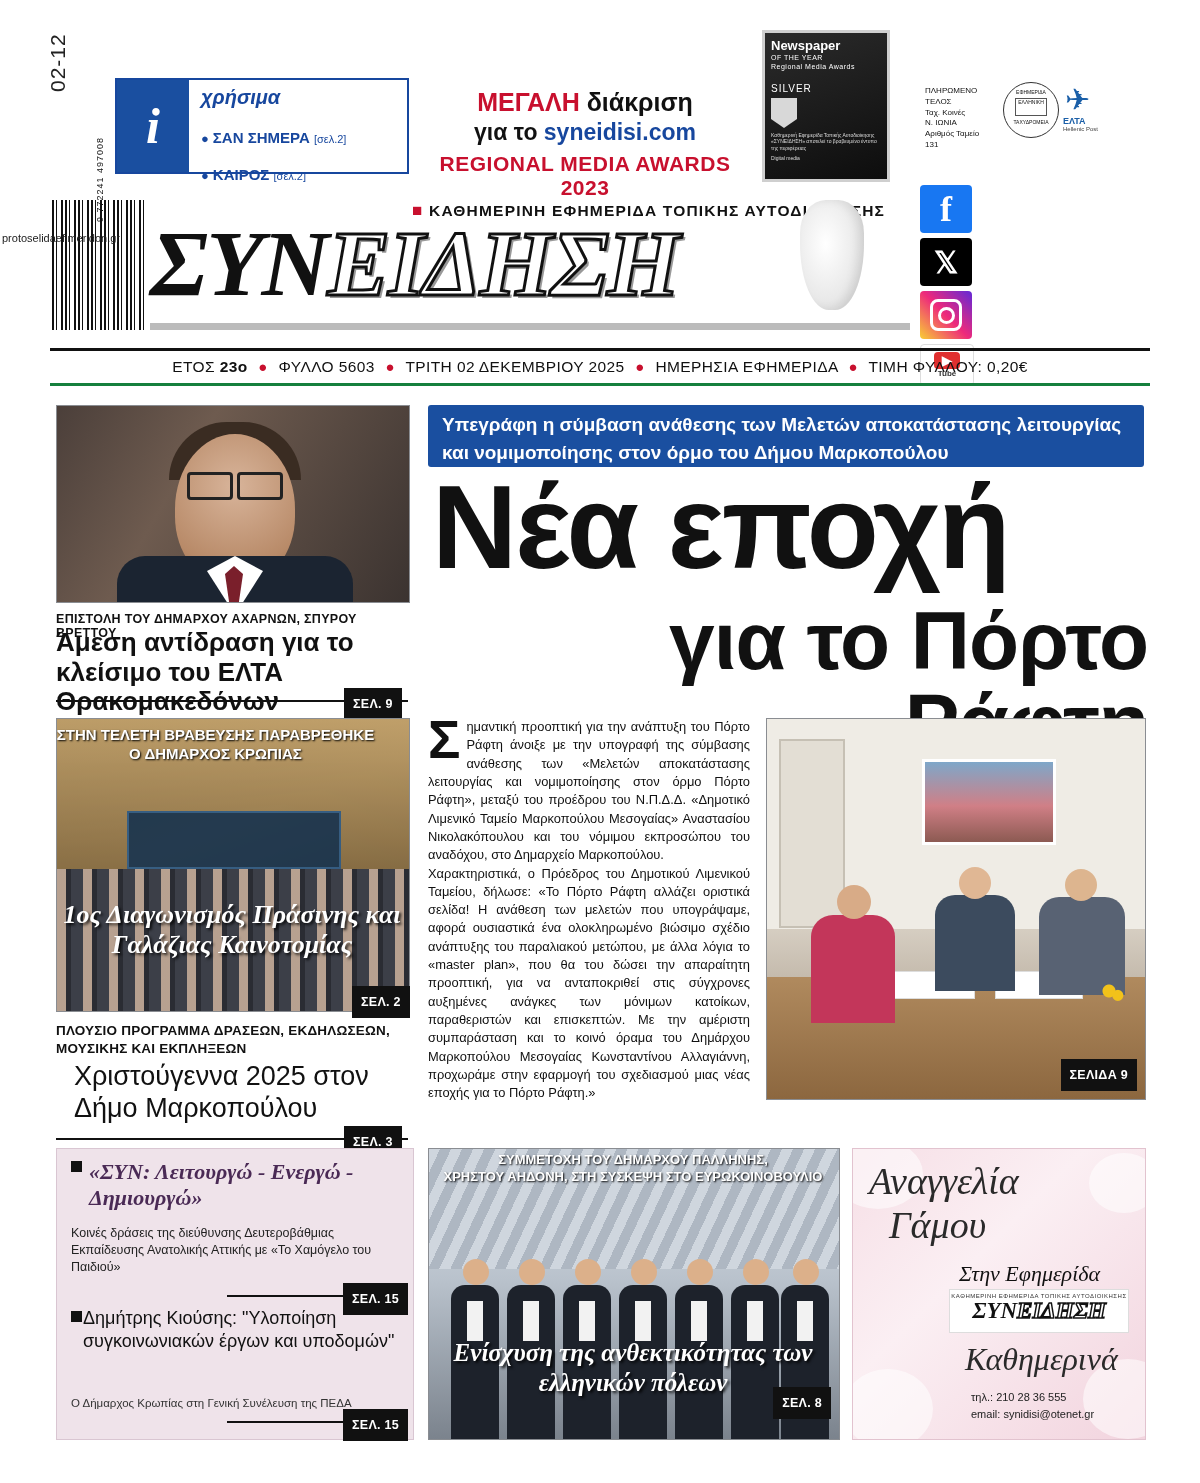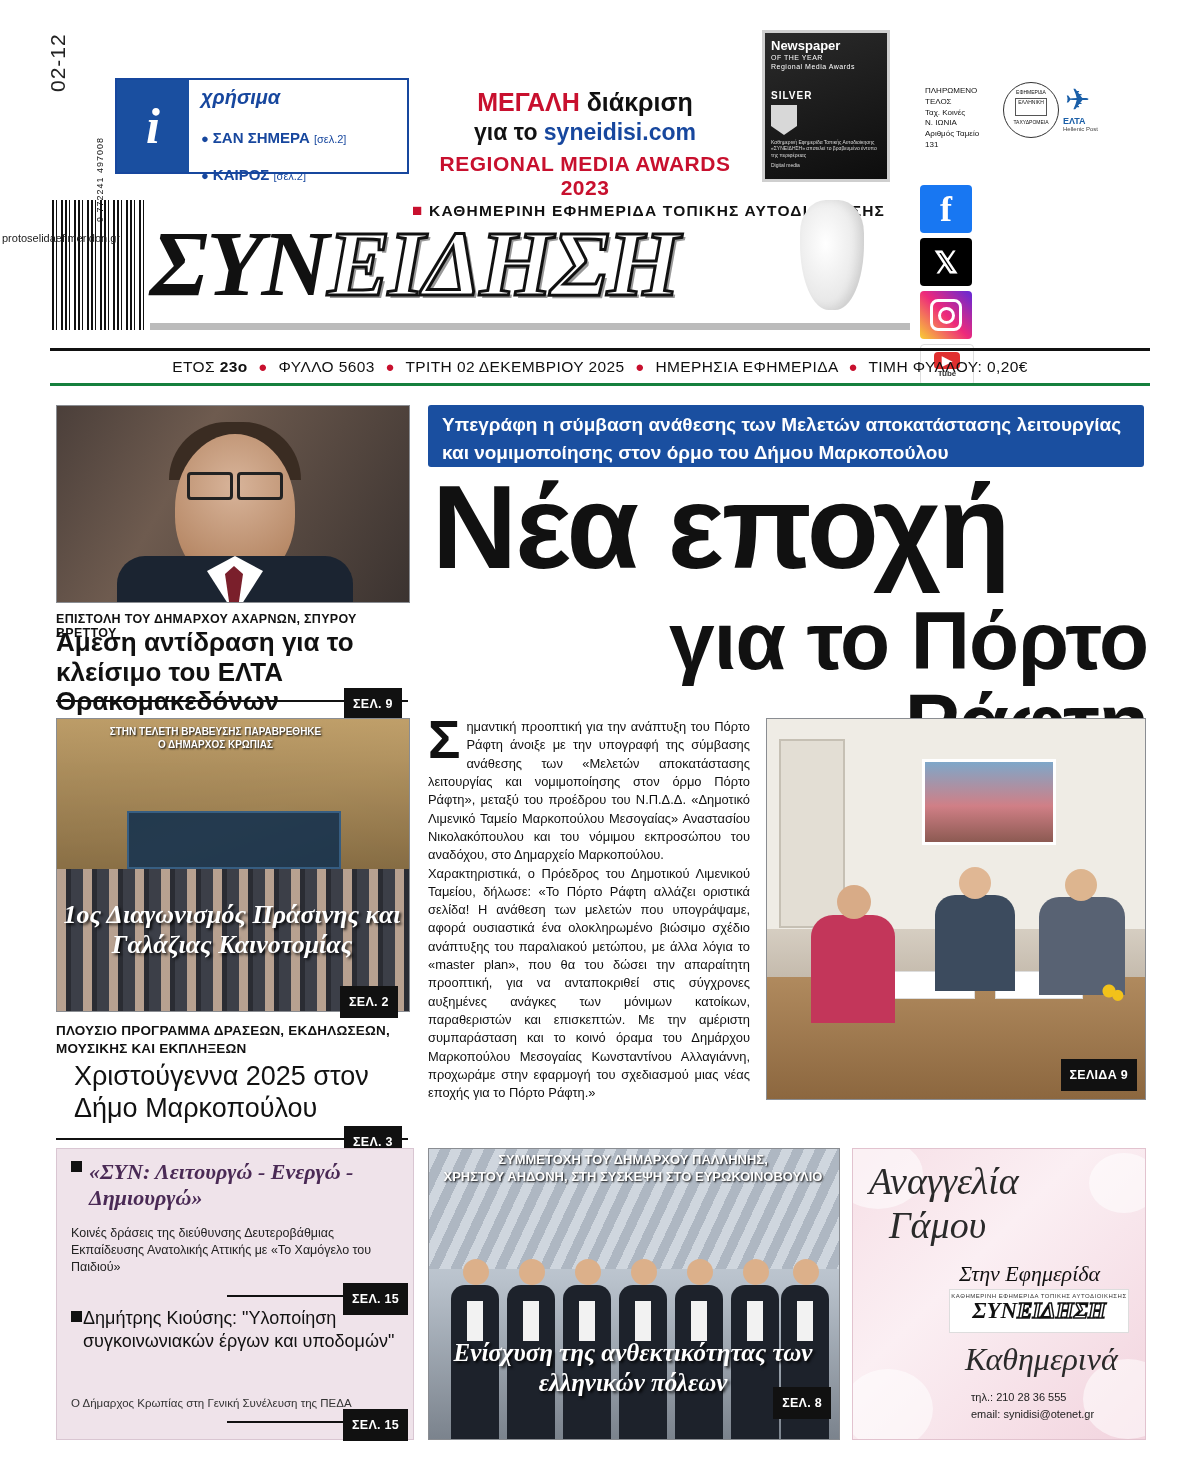--- a/index.html
+++ b/index.html
@@ -60,21 +60,21 @@
   .award .l3{font-size:21px;font-weight:bold;color:#c8102e;margin-top:6px;letter-spacing:0.5px;}
 
   .plaque{
     position:absolute;left:762px;top:30px;width:128px;height:152px;
     background:linear-gradient(160deg,#2b2b2b,#0d0d0d);
     border:3px solid #cfcfcf;
     color:#fff;padding:6px;box-sizing:border-box;
   }
   .plaque .pt{font-size:13px;font-weight:bold;line-height:1.0;}
   .plaque .ps{font-size:7px;margin-top:2px;letter-spacing:0.5px;}
-  .plaque .silver{font-size:10px;font-weight:bold;margin-top:20px;letter-spacing:1px;}
+  .plaque .silver{font-size:10px;font-weight:normal;margin-top:13px;letter-spacing:1px;}
   .plaque .shield{
     width:26px;height:30px;background:#d8d8d8;margin-top:4px;
     clip-path:polygon(0 0,100% 0,100% 70%,50% 100%,0 70%);
   }
   .plaque .pbody{font-size:5px;line-height:1.25;margin-top:4px;color:#ddd;}
 
   .elta{position:absolute;left:925px;top:82px;width:180px;height:62px;font-size:8px;color:#111;}
   .elta .l{position:absolute;left:0;top:4px;width:72px;line-height:1.35;}
   .elta .seal{
     position:absolute;left:78px;top:0;width:56px;height:56px;border-radius:50%;
@@ -170,21 +170,21 @@
   .p2 .hall{position:absolute;left:0;top:0;width:352px;height:150px;
     background:linear-gradient(180deg,#caa86f,#8a6f44);opacity:.85;}
   .p2 .screen{position:absolute;left:70px;top:92px;width:210px;height:54px;background:#13314f;border:2px solid #2a5c8c;}
   .p2 .crowd{position:absolute;left:0;top:150px;width:352px;height:142px;
     background:repeating-linear-gradient(90deg,#2a2c33 0 14px,#3c3f48 14px 26px);}
   .p2 .crowd:after{content:"";position:absolute;left:0;top:0;width:352px;height:142px;
     background:repeating-linear-gradient(90deg,rgba(230,200,175,.75) 0 9px,transparent 9px 26px);
     background-position:0 6px;background-size:26px 30px;}
   .p2-kick{
     position:absolute;left:56px;top:726px;width:319px;text-align:center;
-    color:#fff;font-size:10px;font-weight:bold;line-height:1.25;text-shadow:1px 1px 2px #000;
+    color:#fff;font-size:15px;font-weight:bold;line-height:1.25;text-shadow:1px 1px 2px #000;
   }
   .p2-head{
     position:absolute;left:56px;top:900px;width:352px;text-align:center;
     color:#fff;font-size:26px;font-weight:bold;font-style:italic;line-height:1.16;
     text-shadow:2px 2px 3px rgba(0,0,0,.85);
     font-family:"Liberation Serif",serif;
   }
 
   .kick2{position:absolute;left:56px;top:1022px;width:360px;font-size:13.5px;font-weight:bold;line-height:1.35;color:#111;letter-spacing:.2px;}
   .head2{position:absolute;left:56px;top:1060px;width:360px;font-size:27px;line-height:1.2;color:#111;margin-left:18px;}
@@ -401,21 +401,21 @@
 
   <div class="photo p2">
     <div class="hall">
         <div class="screen"></div>
       </div>
     <div class="crowd"></div>
   </div>
   <div class="p2-kick" style="white-space:pre-line">ΣΤΗΝ ΤΕΛΕΤΗ ΒΡΑΒΕΥΣΗΣ ΠΑΡΑΒΡΕΘΗΚΕ
 Ο ΔΗΜΑΡΧΟΣ ΚΡΩΠΙΑΣ</div>
   <div class="p2-head">1ος Διαγωνισμός Πράσινης και Γαλάζιας Καινοτομίας</div>
-  <div class="selbadge" style="left:340px;top:986px;">ΣΕΛ. 2</div>
+  <div class="selbadge" style="left:352px;top:986px;">ΣΕΛ. 2</div>
 
   <div class="kick2" style="white-space:pre-line">ΠΛΟΥΣΙΟ ΠΡΟΓΡΑΜΜΑ ΔΡΑΣΕΩΝ, ΕΚΔΗΛΩΣΕΩΝ,
 ΜΟΥΣΙΚΗΣ ΚΑΙ ΕΚΠΛΗΞΕΩΝ</div>
   <div class="head2">Χριστούγεννα 2025 στον Δήμο Μαρκοπούλου</div>
   <div class="hr-dark" style="left:56px;top:1138px;width:352px;"></div>
   <div class="selbadge" style="left:344px;top:1126px;">ΣΕΛ. 3</div>
 
   <div class="boxpink">
     <div style="position:absolute;left:14px;top:12px;" class="bp-sq"></div>
     <div class="bp-h1" style="left:32px;">«ΣΥΝ: Λειτουργώ - Ενεργώ - Δημιουργώ»</div>

